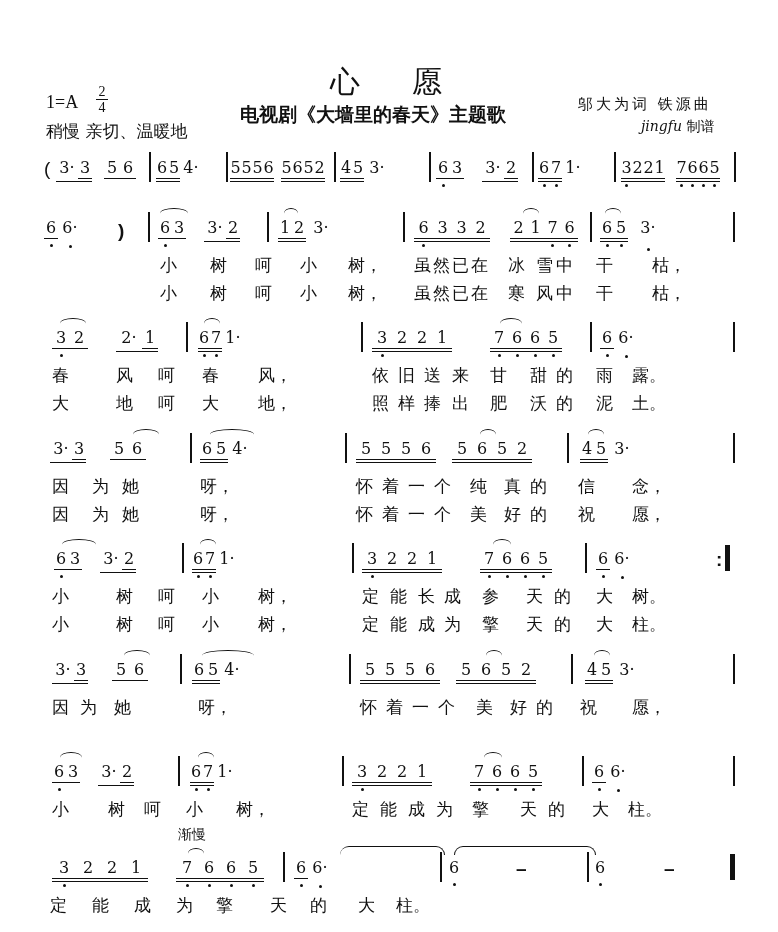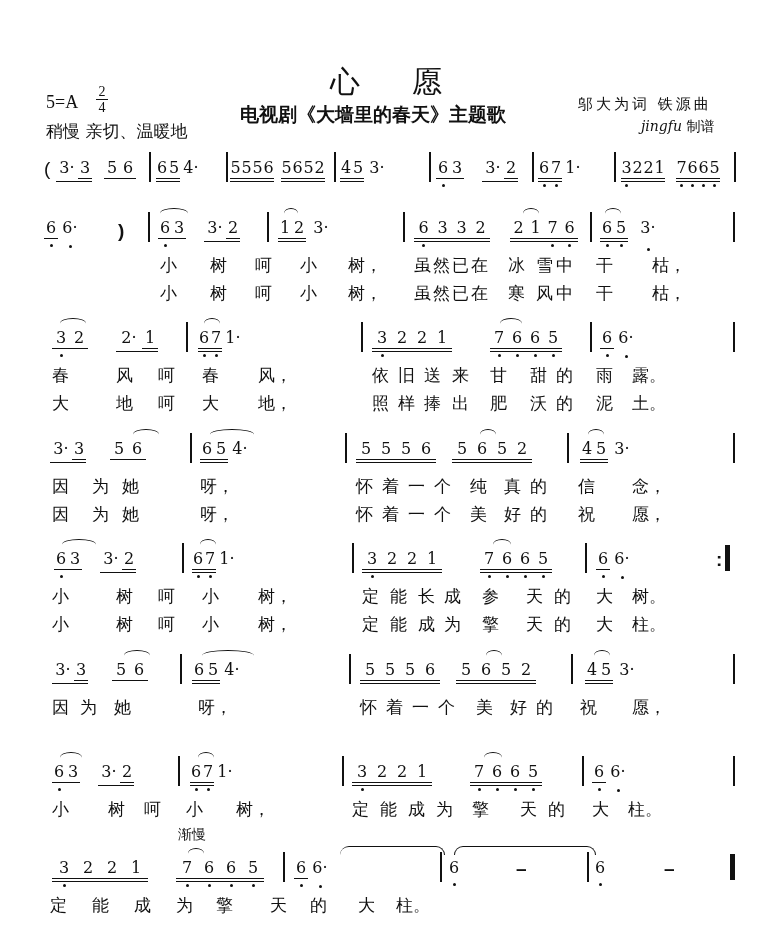--- a/index.html
+++ b/index.html
@@ -27,21 +27,21 @@
   .fin{position:absolute;top:2px;width:5px;height:26px;border-left:1.5px solid #111;border-right:4px solid #111;box-sizing:border-box;}
   .tie{position:absolute;height:8px;border-top:1.2px solid #111;border-left:1.2px solid #111;border-right:1.2px solid #111;border-bottom:none;border-radius:10px 10px 0 0;}
   .txt{position:absolute;font-family:"Liberation Sans",sans-serif;font-weight:bold;font-size:19px;}
   .rit{position:absolute;font-size:14px;font-family:"DejaVu Sans",sans-serif;}
 </style>
 </head>
 <body>
 
 <div class="abs title">心愿</div>
 <div class="abs subtitle">电视剧《大墙里的春天》主题歌</div>
-<div class="abs key">5=A</div>
+<div class="abs key">1=A</div>
 <div class="ts">
   <div>2</div>
   <div class="bar">4</div>
 </div>
 <div class="abs tempo">稍慢 亲切、温暖地</div>
 <div class="abs credits">邬大为词 铁源曲</div>
 <div class="abs arranger"><i>jingfu</i> <span>制谱</span></div>
 
 <div class="sys" style="top:152px">
   <span class="txt" style="left:44px;top:6px;font-weight:normal">(</span>

